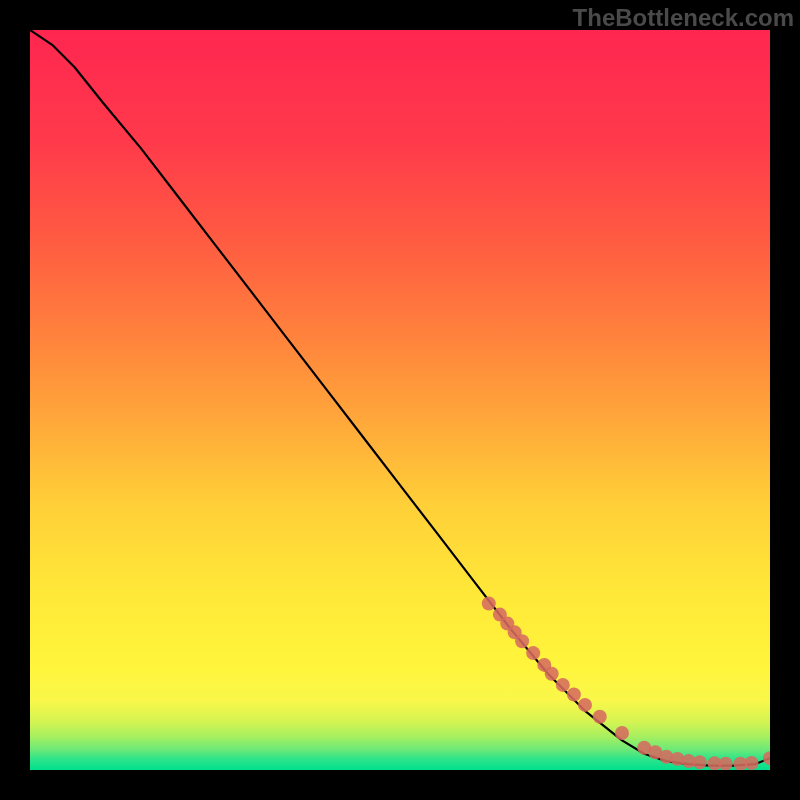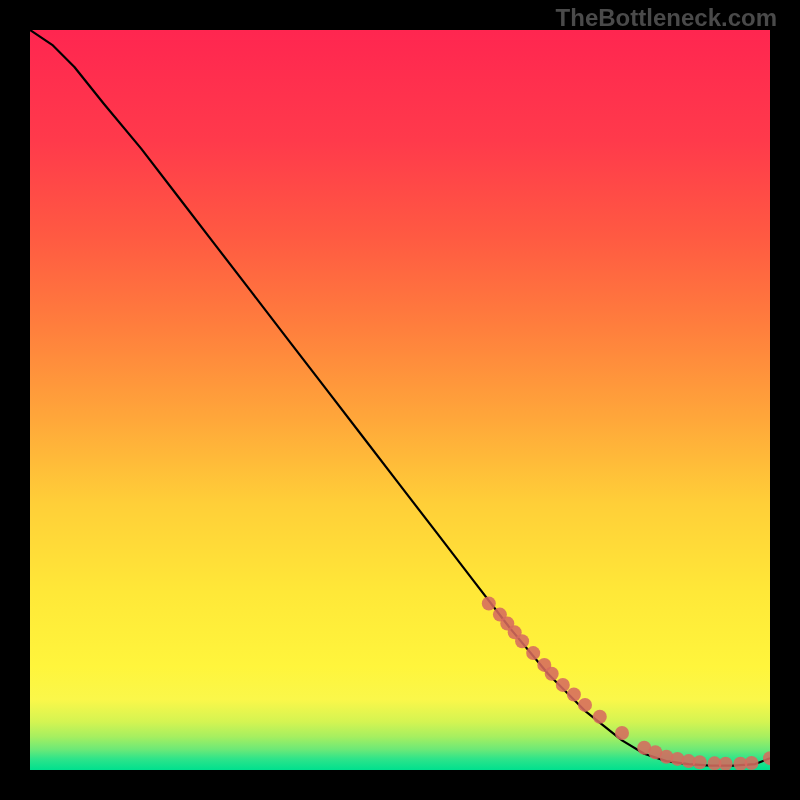--- a/index.html
+++ b/index.html
@@ -7,21 +7,21 @@
     padding: 0;
     width: 800px;
     height: 800px;
     background: #000;
     overflow: hidden;
     position: relative;
   }
   .watermark {
     position: absolute;
     top: 4px;
-    right: 23px;
+    right: 6px;
     color: #4a4a4a;
     font-family: Arial, sans-serif;
     font-size: 24px;
     font-weight: bold;
     z-index: 10;
     text-align: right;
   }
   .plot-area {
     position: absolute;
     left: 30px;

